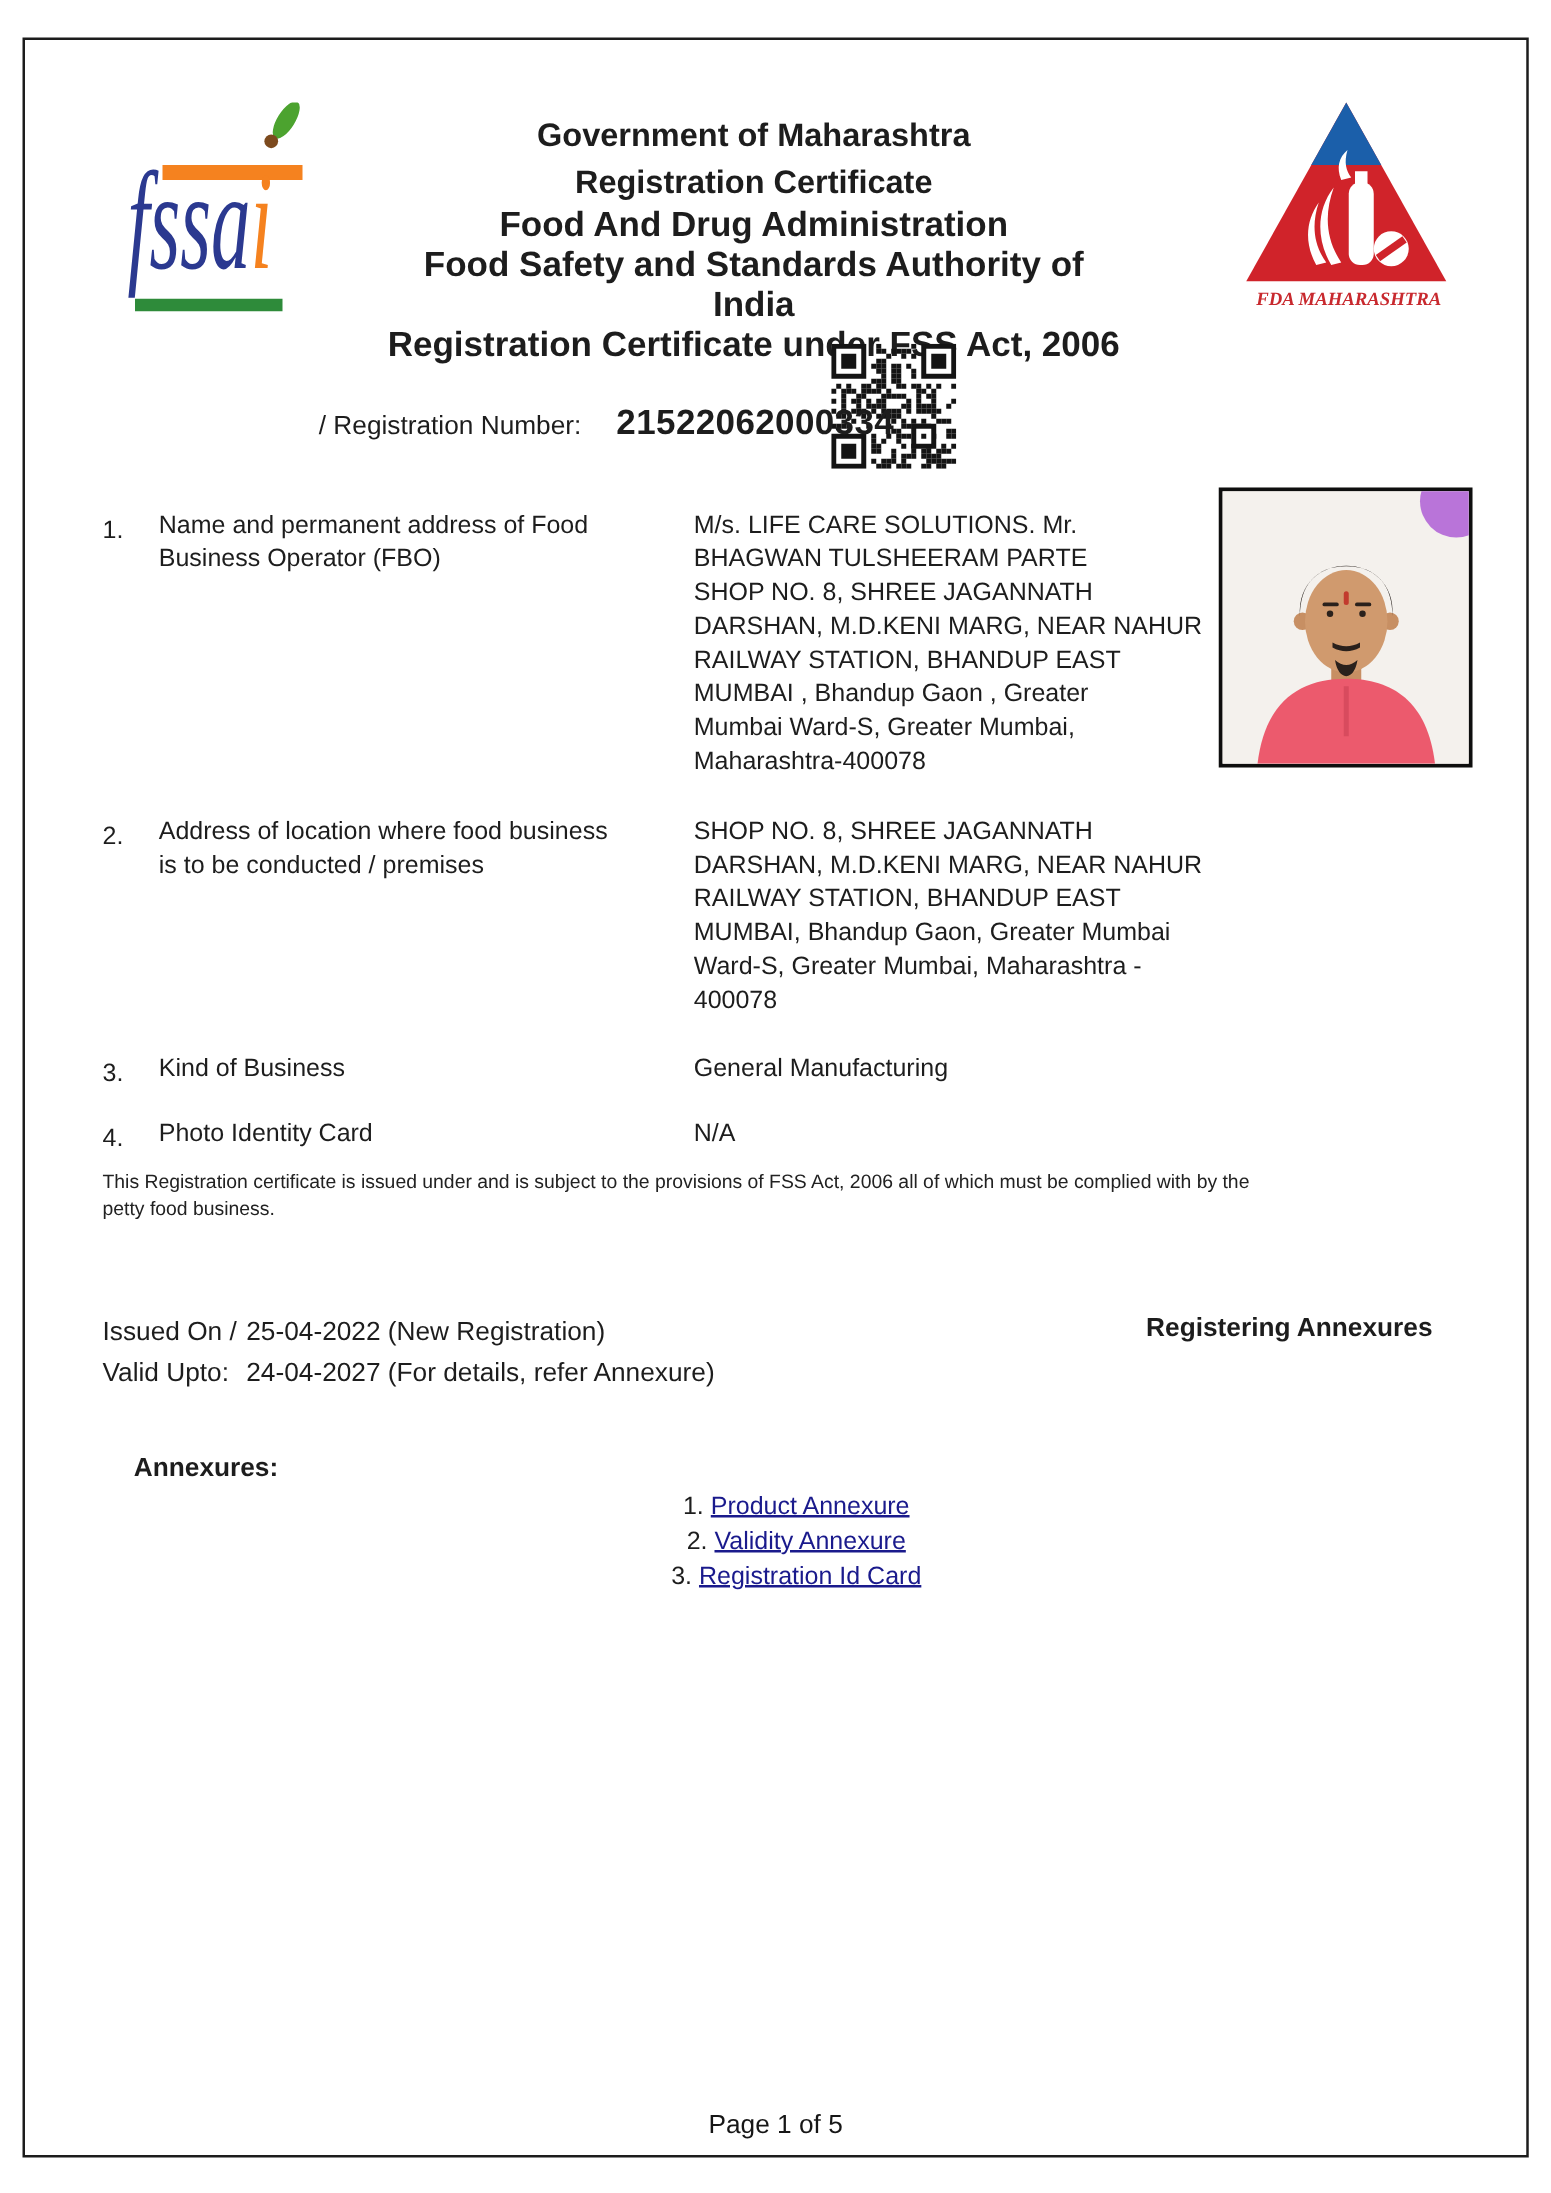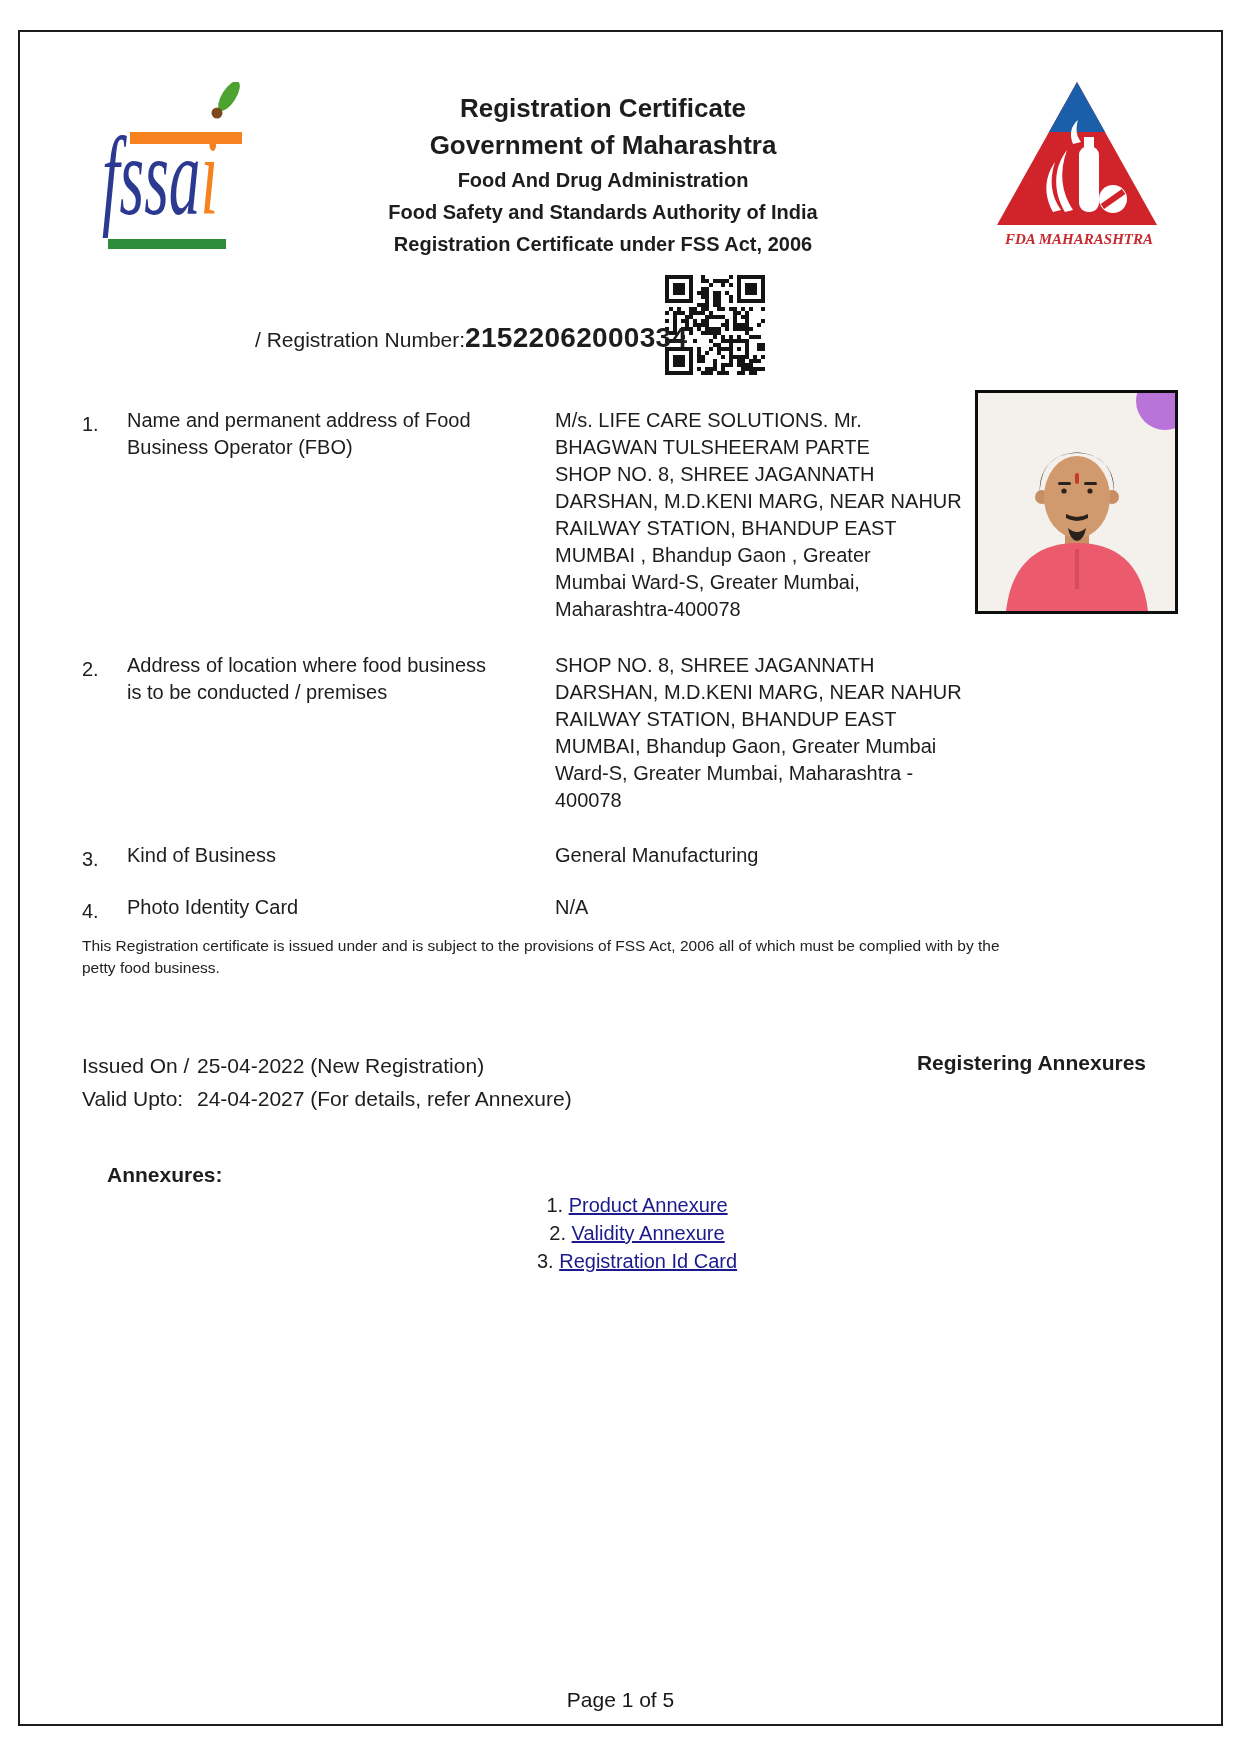--- a/index.html
+++ b/index.html
@@ -5,24 +5,24 @@
   html,body{margin:0;padding:0;background:#ffffff;}
   .page{
     position:relative;width:1241px;height:1754px;background:#ffffff;
     font-family:"Liberation Sans","DejaVu Sans",sans-serif;color:#1d1d1d;overflow:hidden;
   }
   .page-border{position:absolute;left:18px;right:18px;top:30px;bottom:28px;border:2px solid #1c1c1c;}
   
   .fssai-logo{position:absolute;left:100px;top:82px;width:150px;height:170px;}
   .title-block{position:absolute;left:303px;top:90px;width:600px;text-align:center;font-weight:bold;}
   .title-lg{font-size:26px;line-height:37px;}
-  .title-sm{font-size:20px;line-height:32px;}
+  .title-sm{font-size:28px;line-height:32px;}
   .fda-logo{position:absolute;left:995px;top:80px;width:165px;height:170px;}
   
-  .reg-row{position:absolute;left:255px;top:322px;display:flex;align-items:baseline;gap:0;}
+  .reg-row{position:absolute;left:255px;top:322px;display:flex;align-items:baseline;gap:28px;}
   .reg-label{font-size:21px;}
   .reg-number{font-size:28px;font-weight:bold;letter-spacing:.3px;}
   .qr{position:absolute;left:665px;top:275px;width:100px;height:100px;}
   
   .content{position:absolute;left:82px;top:407px;width:1085px;}
   .detail-row{display:grid;grid-template-columns:45px 428px 420px;font-size:20px;line-height:27px;margin-bottom:29px;}
   .detail-row .num{position:relative;top:4px;}
   .detail-row .label,.detail-row .value{white-space:pre-line;}
   .detail-row.r2{margin-bottom:28px;}
   .detail-row.r3{margin-bottom:25px;}
@@ -50,22 +50,22 @@
     <svg width="150" height="170" viewBox="0 0 150 170">
       <rect x="30" y="50" width="112" height="12" fill="#F5821F"></rect>
       <rect x="8" y="157" width="118" height="10" fill="#2E8B3A"></rect>
       <ellipse cx="129" cy="14" rx="7" ry="17" transform="rotate(32 129 14)" fill="#4CA32F"></ellipse>
       <circle cx="117" cy="31" r="5.5" fill="#7C4A1E"></circle>
       <text x="2" y="132" font-family="Liberation Serif, DejaVu Serif, serif" font-style="italic" font-size="112" fill="#2B3990" textLength="116" lengthAdjust="spacingAndGlyphs">fssa<tspan fill="#F5821F">i</tspan></text>
     </svg>
   </div>
 
   <div class="title-block">
+    <div class="title-lg">Government of Maharashtra</div>
     <div class="title-lg">Registration Certificate</div>
-    <div class="title-lg">Government of Maharashtra</div>
     <div class="title-sm">Food And Drug Administration</div>
     <div class="title-sm">Food Safety and Standards Authority of India</div>
     <div class="title-sm">Registration Certificate under FSS Act, 2006</div>
   </div>
 
   <div class="fda-logo">
     <svg width="165" height="170" viewBox="0 0 165 170">
       <polygon points="82,2 162,145 2,145" fill="#D0232A"></polygon>
       <polygon points="82,2 110,52 54,52" fill="#1B5FAA"></polygon>
       <rect x="84" y="66" width="20" height="66" rx="9" fill="#ffffff"></rect>

